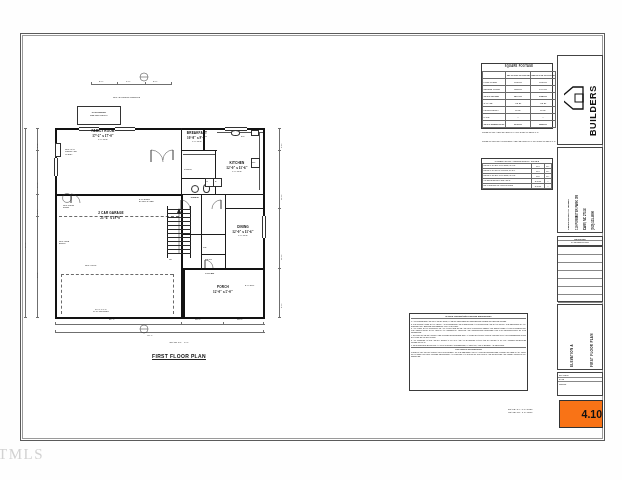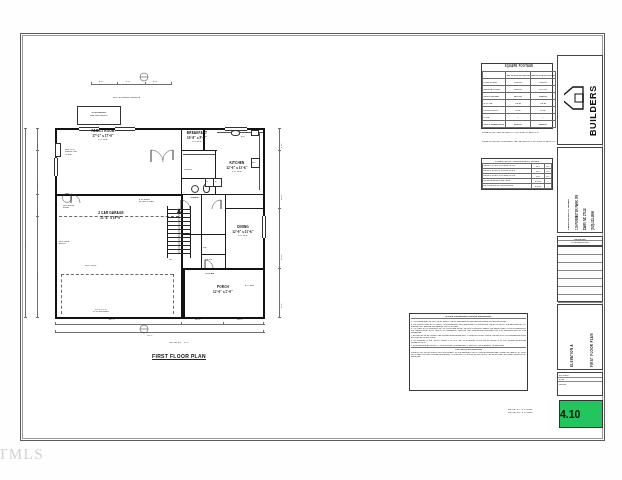--- a/index.html
+++ b/index.html
@@ -67,21 +67,21 @@
 
   
   #logo-box{position:absolute;left:0px;top:0px;width:46px;height:90px;}
   #logo-word{position:absolute;left:30px;top:80px;transform-origin:0 0;transform:rotate(-90deg);
      font-size:9px;font-weight:bold;letter-spacing:0.6px;color:#111;
      font-family:"Liberation Sans",sans-serif;}
   #logo-house{position:absolute;left:6px;top:18px;}
 
   
   #sheetno{position:absolute;left:2px;top:345px;width:42px;height:26px;
-     border:1.1px solid #333;background:#22c55e;display:flex;align-items:center;justify-content:flex-start;}
+     border:1.1px solid #333;background:#f97316;display:flex;align-items:center;justify-content:flex-end;}
   #sheetno span{font-size:10.5px;font-weight:bold;color:#111;font-family:"Liberation Sans",sans-serif;}
 
   
   .tbl{position:absolute;border:0.7px solid #3a3a3a;background:#fff;box-sizing:border-box;}
   .tbl table{border-collapse:collapse;width:100%;height:100%;}
   .tbl td,.tbl th{border:0.45px solid #6a6a6a;font-size:2.05px;padding:0px 0.6px;
                   color:#1e1e1e;line-height:1.05;white-space:nowrap;}
   .tbl th{font-weight:bold;font-size:2.0px;text-align:center;}
   .tbl .hdr{font-weight:bold;text-align:center;font-size:2.6px;letter-spacing:0.3px;}
   .tbl .num{text-align:center;}

